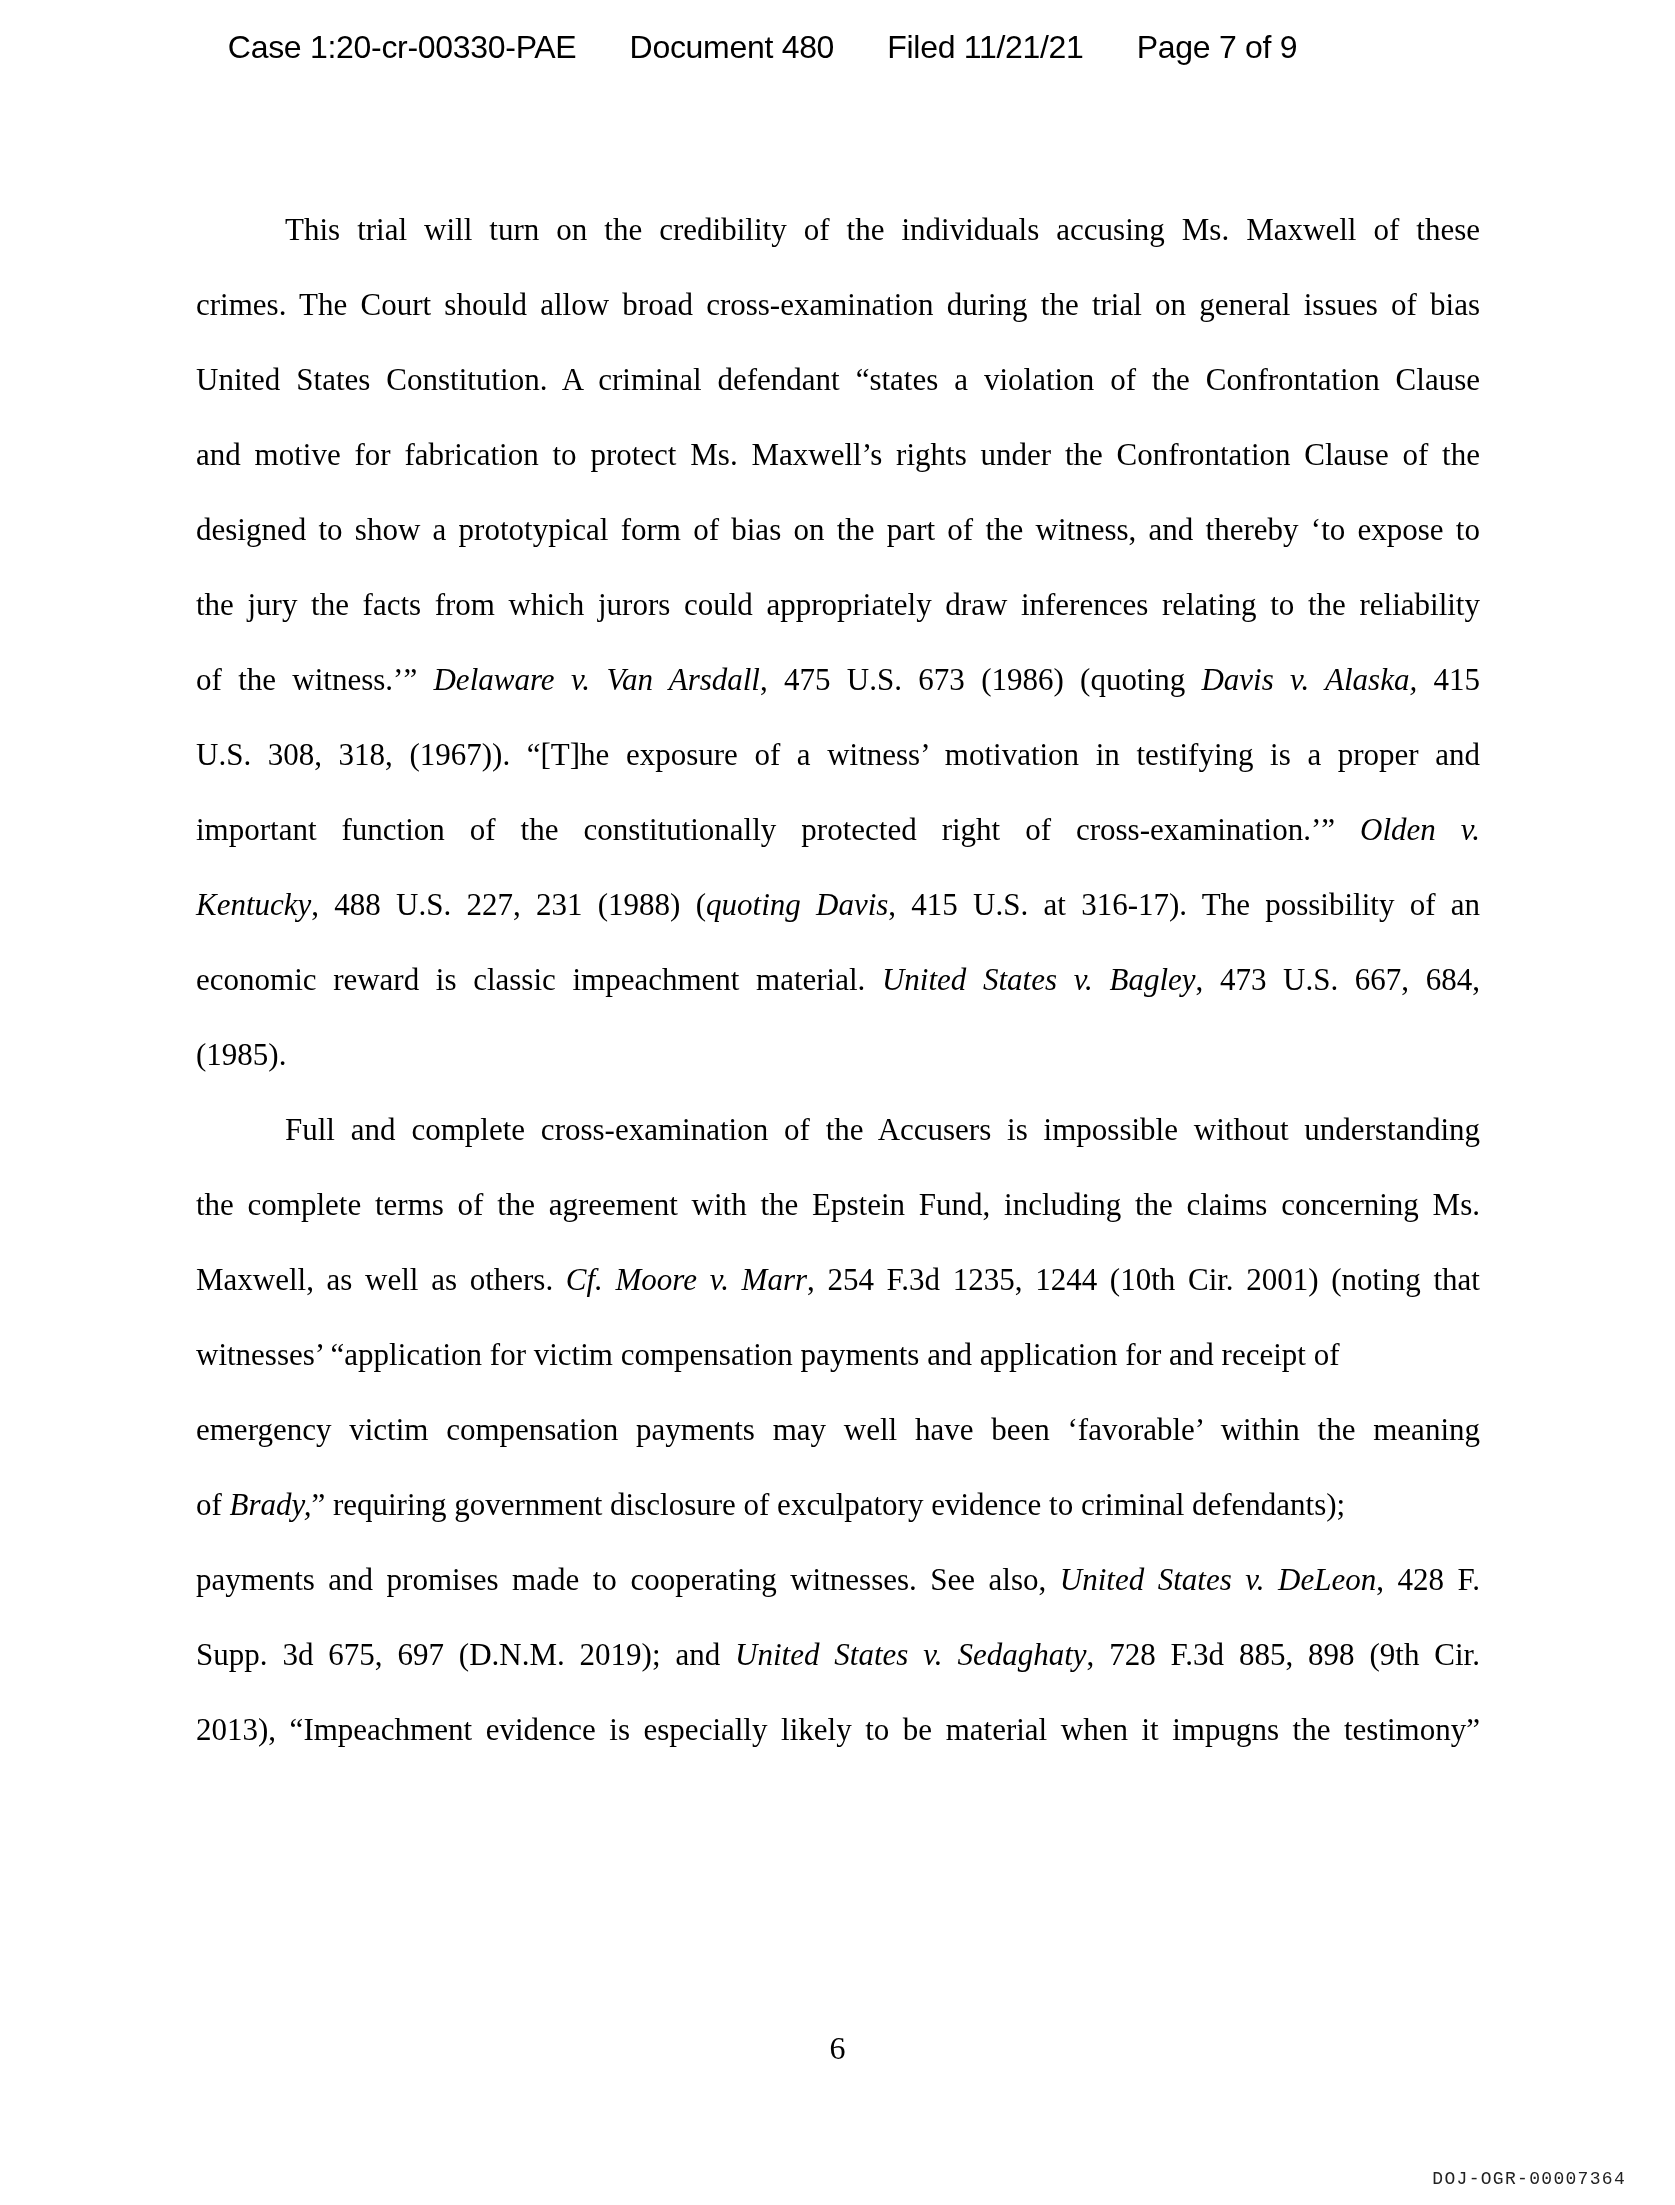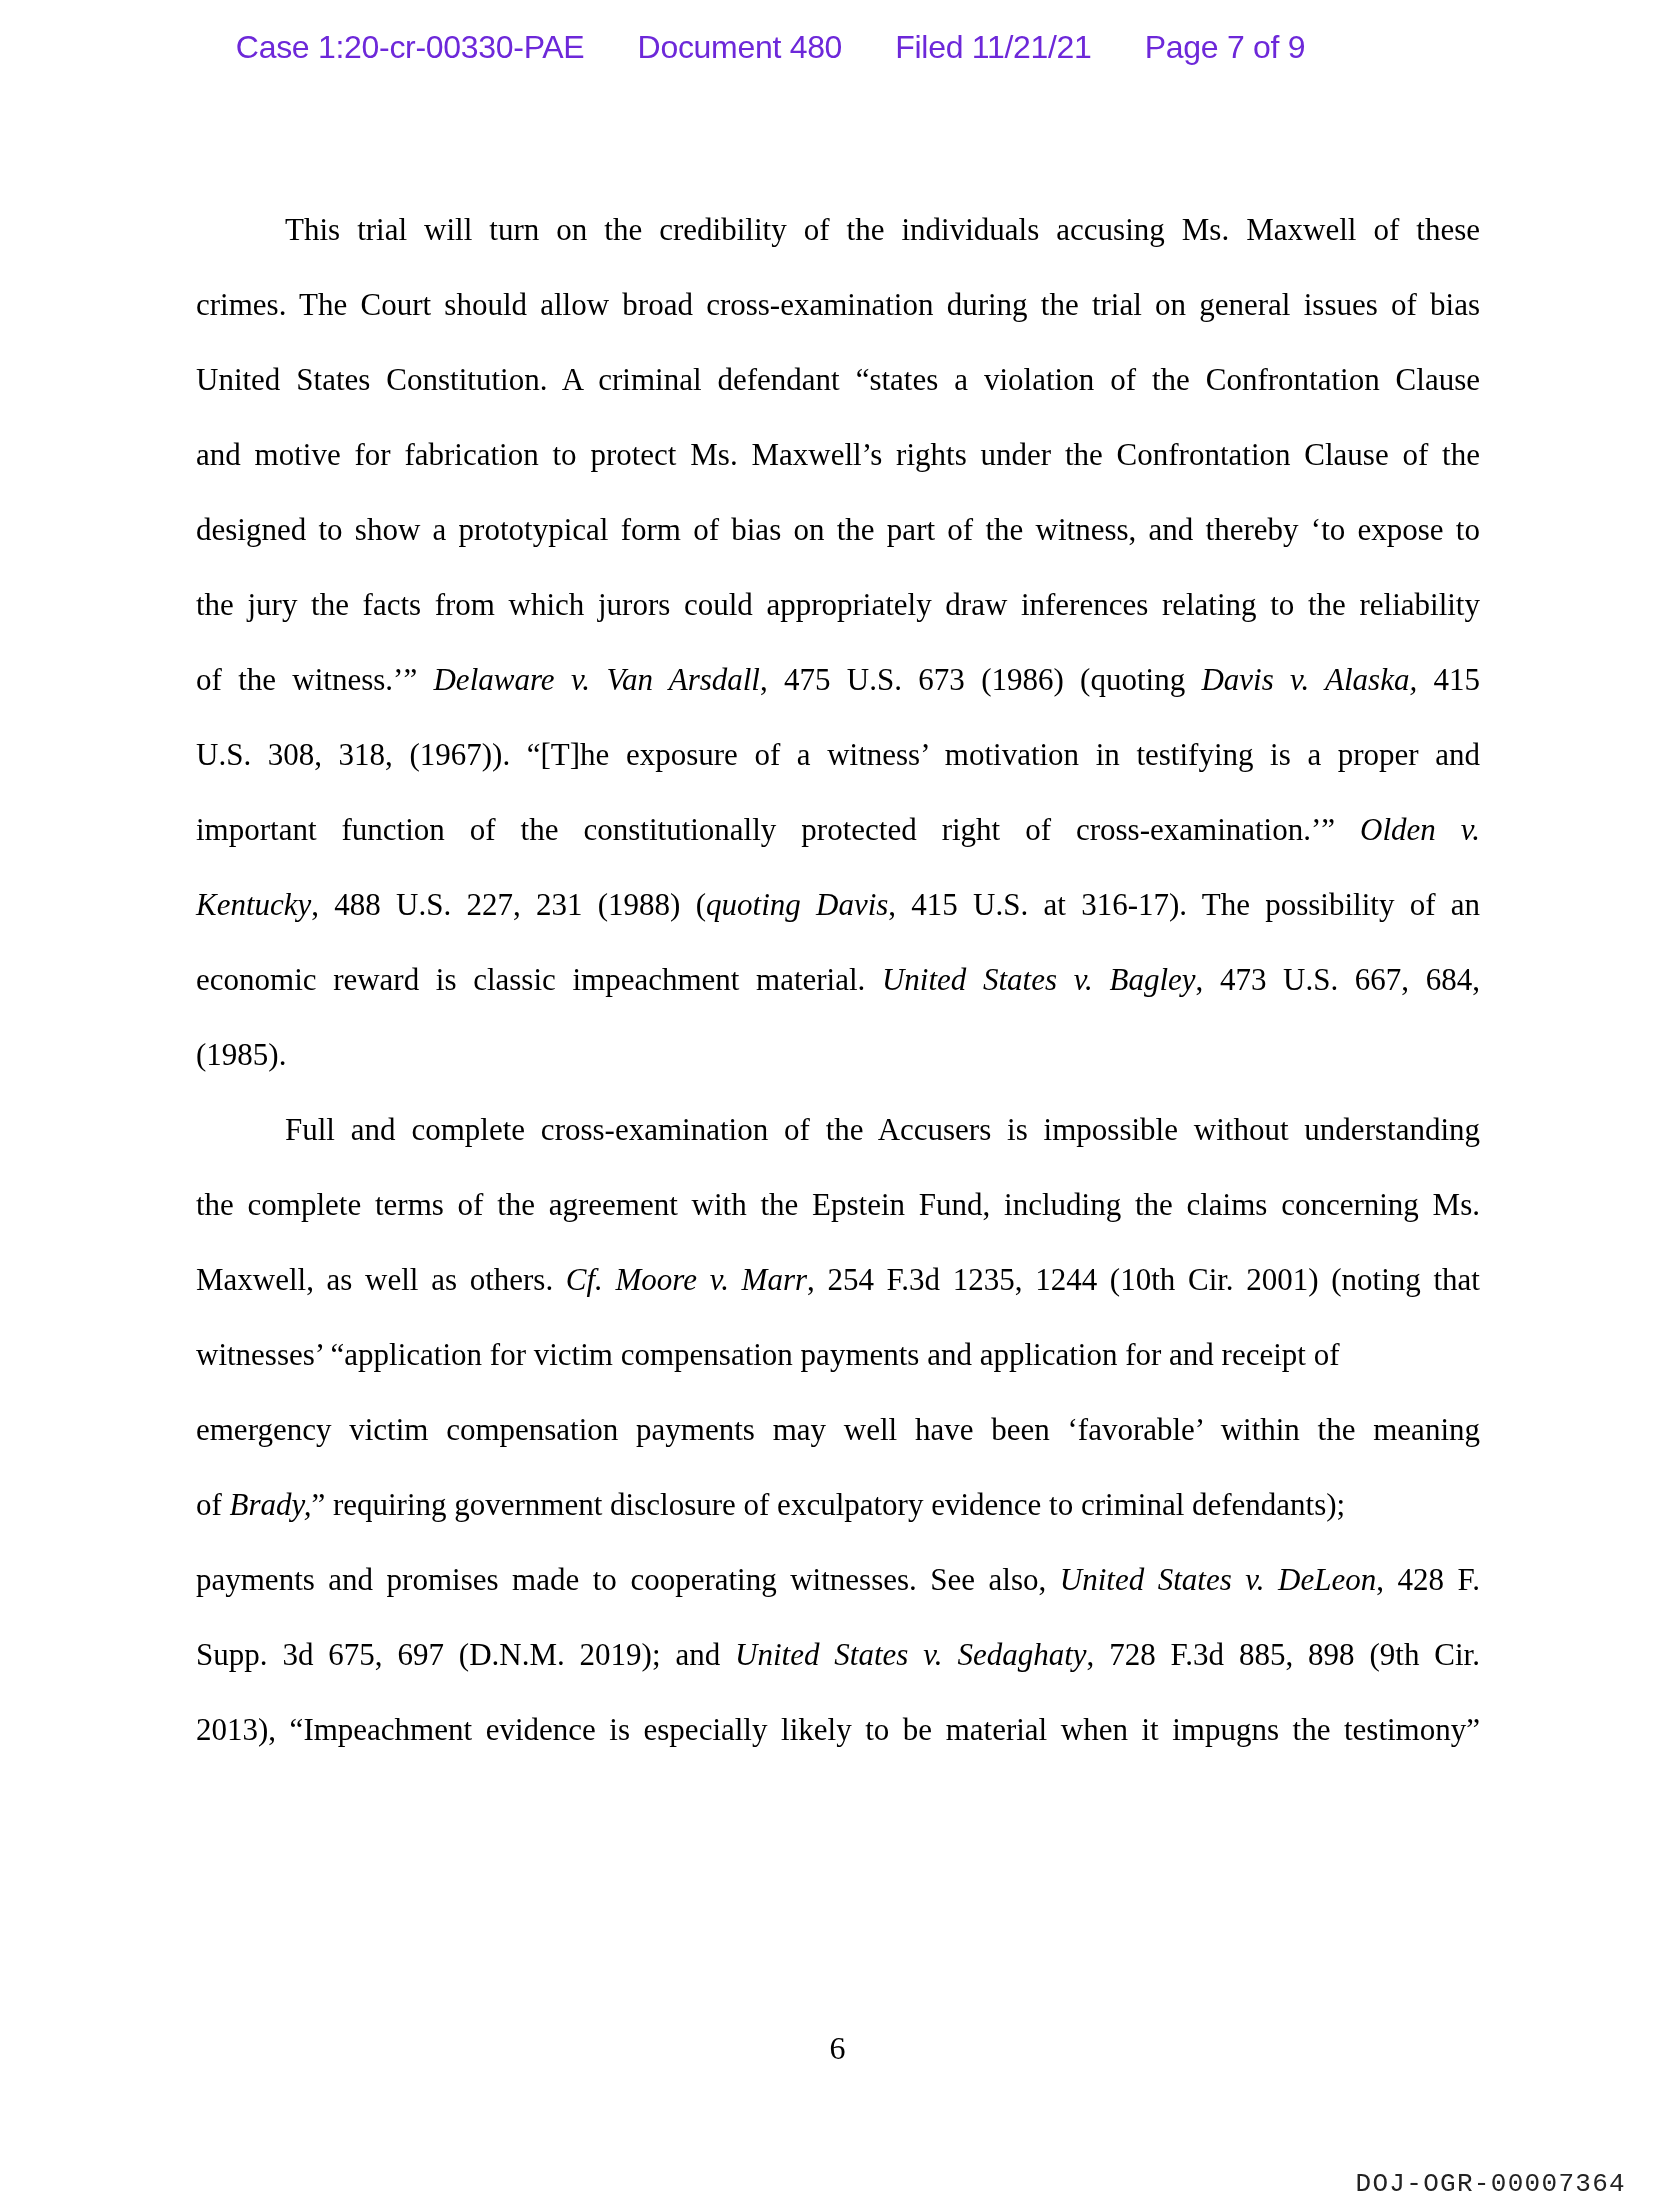--- a/index.html
+++ b/index.html
@@ -1,42 +1,42 @@
 <!DOCTYPE html>
 <html style="font-size:10.5px"><head>
 <meta charset="utf-8">
 <style>
   html, body { margin:0; padding:0; background:#ffffff; }
   body { width:1675px; height:2205px; position:relative; overflow:hidden; }
   .header {
-    position:absolute; top:29px; left:8px; width:1525px;
+    position:absolute; top:29px; left:0; width:1525px;
     text-align:center;
     font-family:"Liberation Sans", sans-serif;
-    font-size:32px; color:#6d28d9; white-space:nowrap;
+    font-size:32px; color:#000000; white-space:nowrap;
     letter-spacing:-0.3px;
   }
   .header span { display:inline-block; margin:0 22.3px; }
   .body {
     position:absolute; left:196px; top:192px; width:1284px;
     font-family:"Liberation Serif", serif;
     font-size:31px; color:#000;
     line-height:75px;
   }
   .line { display:block; white-space:nowrap; height:75px; text-align:justify; text-align-last:justify; }
   .line.last { text-align-last:left; }
   .line.indent { padding-left:89px; }
   .line.nojust { text-align-last:left; }
   i { }
   .page-num {
     position:absolute; top:2030px; left:0; width:1675px; text-align:center;
     font-family:"Liberation Serif", serif; font-size:32px; color:#000;
   }
   .bates {
     position:absolute; top:2169px; right:49px;
-    font-family:"Liberation Mono", monospace; font-size:26px; color:#222;
+    font-family:"Liberation Mono", monospace; font-size:18px; color:#222;
     letter-spacing:1.3px;
   }
 </style>
 </head>
 <body>
 
 <div class="header">
   <span>Case 1:20-cr-00330-PAE</span>
   <span>Document 480</span>
   <span>Filed 11/21/21</span>

